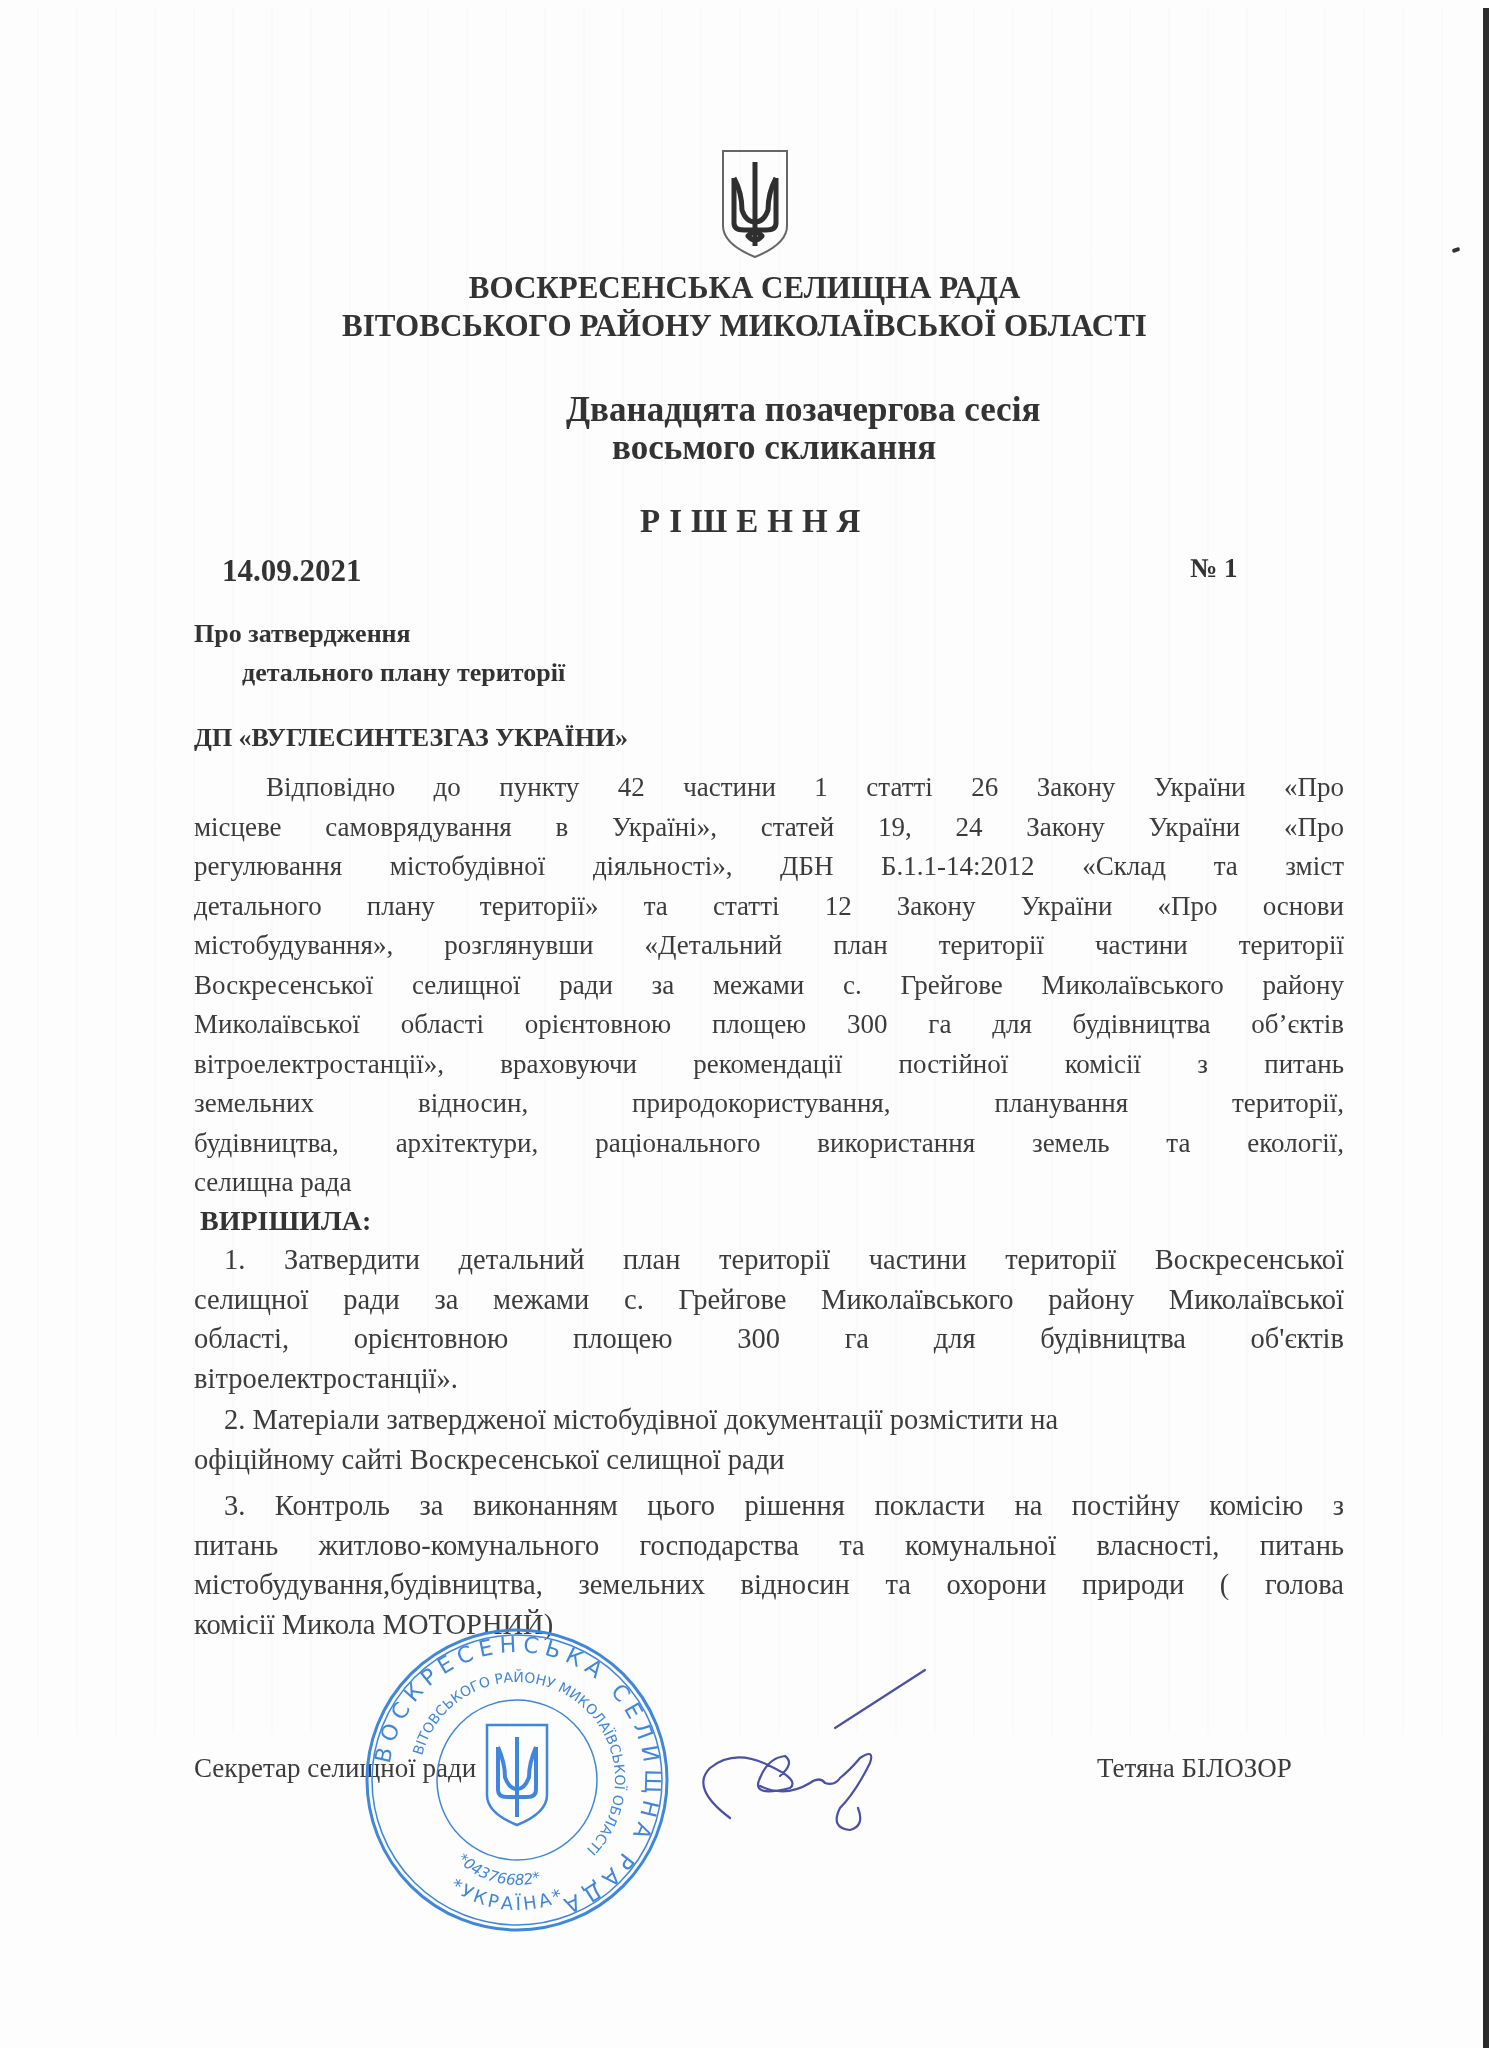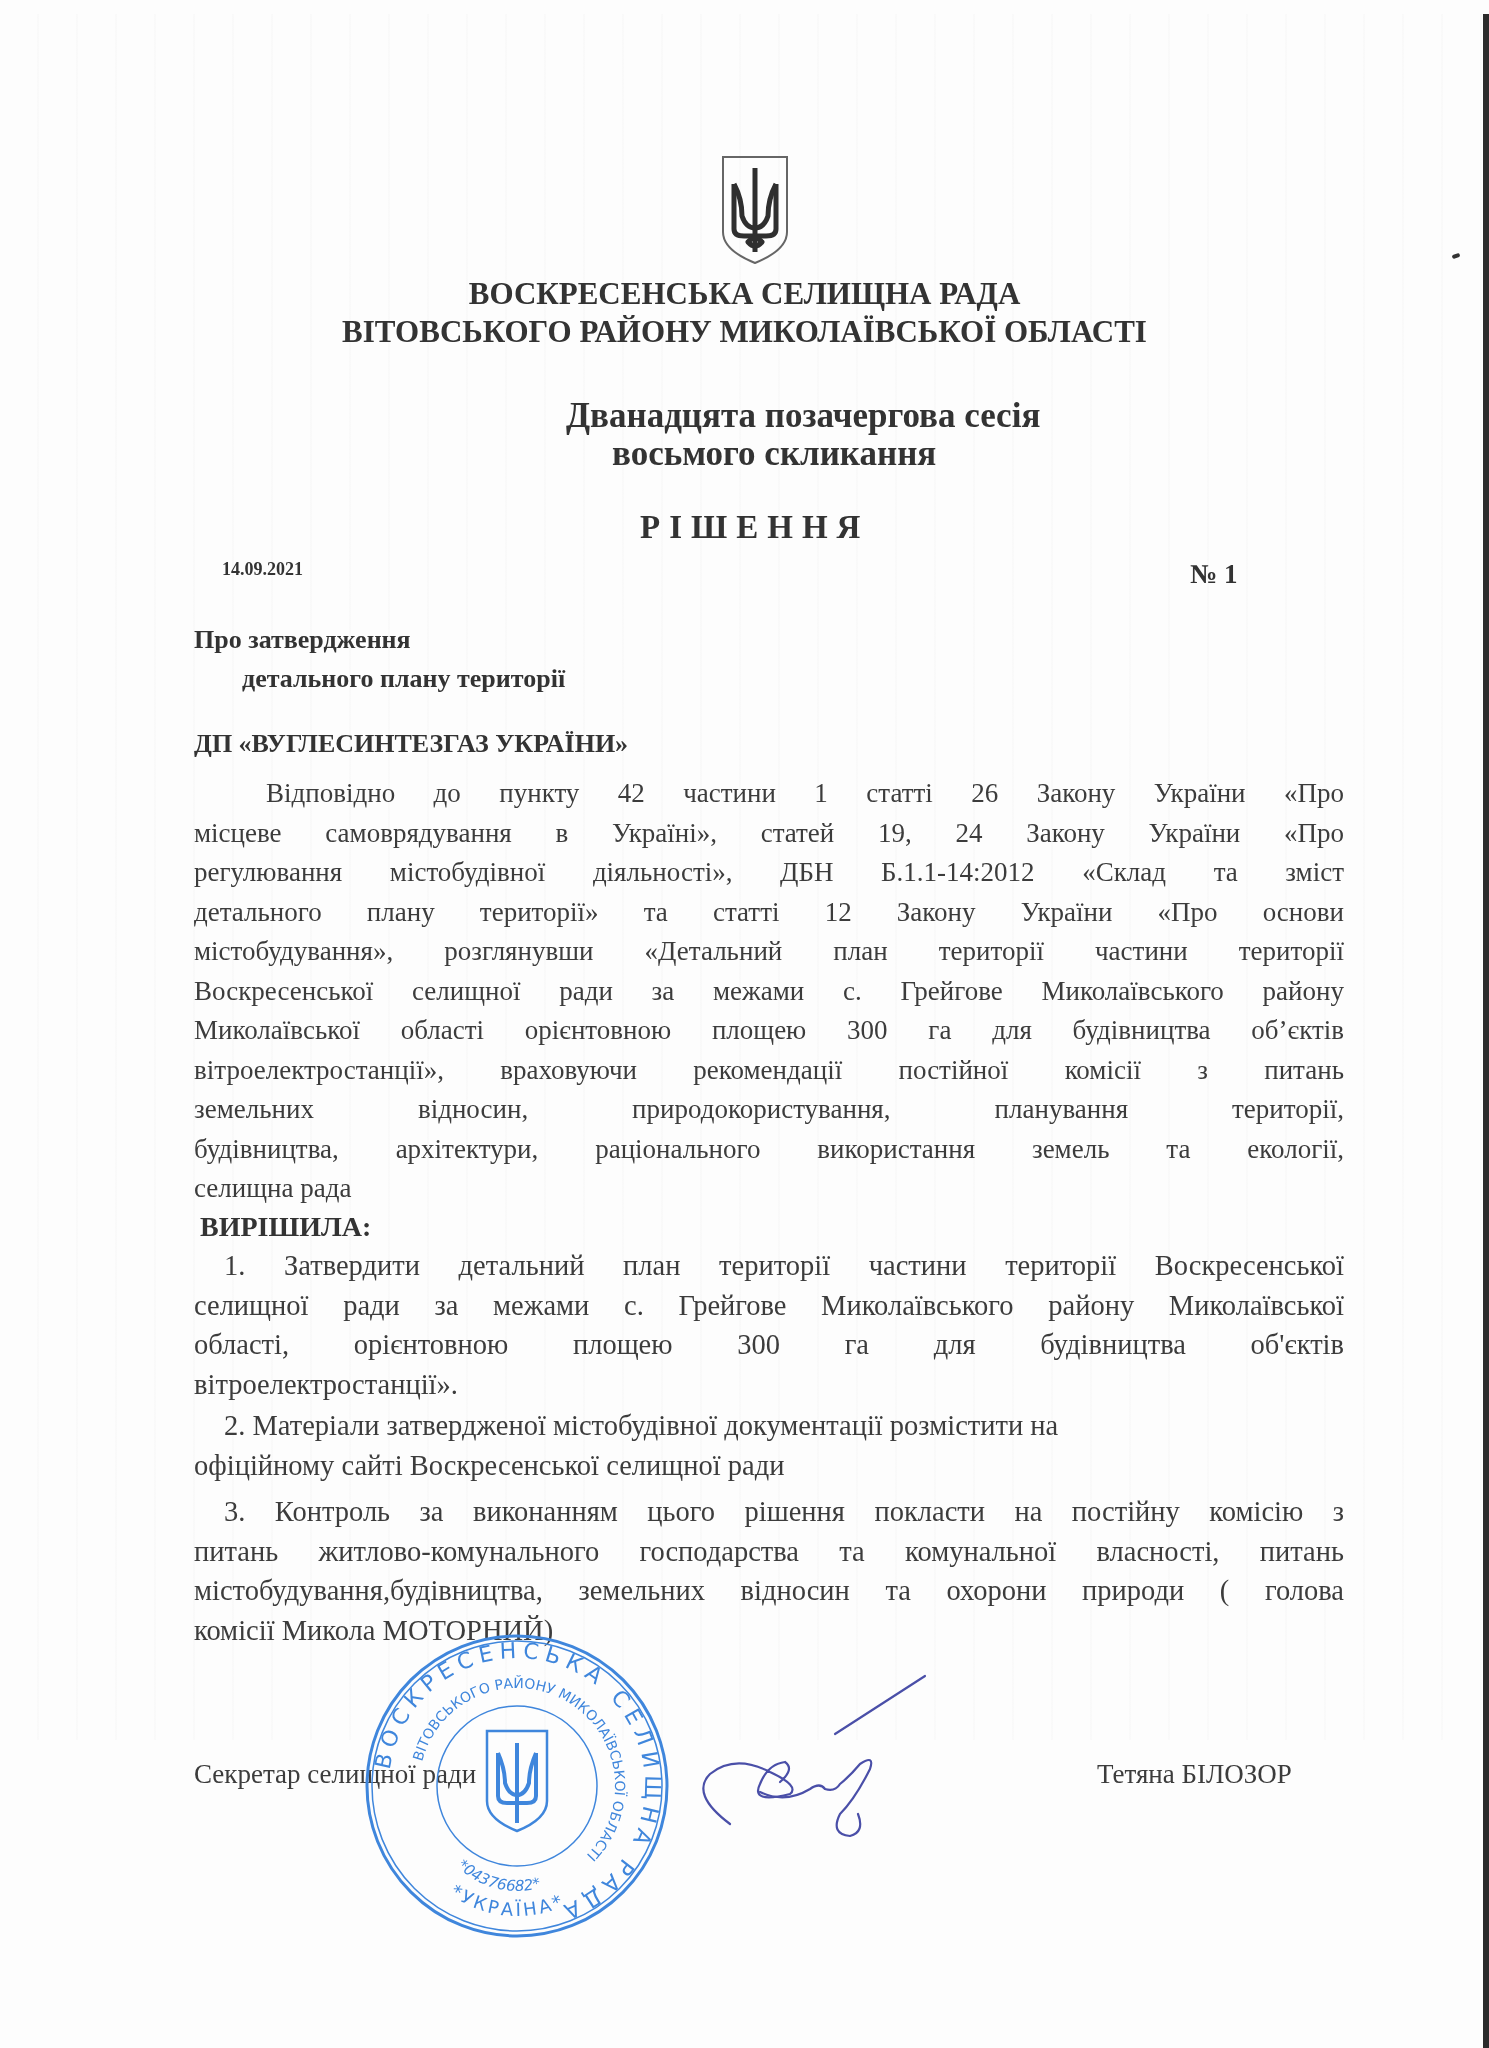--- a/index.html
+++ b/index.html
@@ -3,39 +3,39 @@
 <meta charset="utf-8">
 <style>
   html, body { margin: 0; padding: 0; }
   body {
     width: 1489px; height: 2048px; position: relative; overflow: hidden;
     background: #fdfdfd;
     font-family: "Liberation Serif", "DejaVu Serif", serif;
     color: #3a3a3a;
   }
   .page {
-    position: absolute; left: 0; top: 14px; width: 1489px; height: 1726px;
+    position: absolute; left: 0; top: 8px; width: 1489px; height: 1726px;
     background:
       repeating-linear-gradient(90deg, rgba(0,0,0,0) 0px, rgba(0,0,0,0) 37px, rgba(120,120,120,0.05) 38px, rgba(0,0,0,0) 39px);
   }
   .right-edge {
     position: absolute; right: 0; top: 0; width: 6px; height: 2048px; background: #2b2b2b;
   }
   .stray-mark {
     position: absolute; left: 1452px; top: 240px; width: 8px; height: 4px;
     background: #333; border-radius: 3px; transform: rotate(-20deg);
   }
   .coat { position: absolute; left: 720px; top: 140px; width: 70px; height: 112px; }
   .abs { position: absolute; white-space: nowrap; }
   .hdr { font-weight: bold; font-size: 31px; color: #333; left: 0; width: 1489px; text-align: center; }
   .h1 { top: 262px; padding-left: 0; }
   .h2 { top: 300px; }
   .session { font-weight: bold; font-size: 35px; color: #333; }
   .decision-title { font-weight: bold; font-size: 33px; letter-spacing: 9px; color: #333; left: 640px; top: 495px; }
-  .date { font-weight: bold; font-size: 18px; left: 222px; top: 545px; color: #333; }
+  .date { font-weight: bold; font-size: 31px; left: 222px; top: 545px; color: #333; }
   .number { font-weight: bold; font-size: 27px; left: 1190px; top: 545px; color: #333; }
   .subj { font-weight: bold; font-size: 26px; left: 194px; color: #333; }
   .body-text {
     position: absolute; left: 194px; width: 1150px;
     font-size: 27px; line-height: 39.5px; color: #3c3c3c;
   }
   .line { display: block; text-align: justify; text-align-last: justify; }
   .line.last { text-align-last: left; }
   .resolved { font-weight: bold; font-size: 28px; position: absolute; left: 200px; top: 1197px; color: #333; }
   .item { position: absolute; left: 194px; width: 1150px; font-size: 28.5px; line-height: 39.5px; color: #3c3c3c; }

